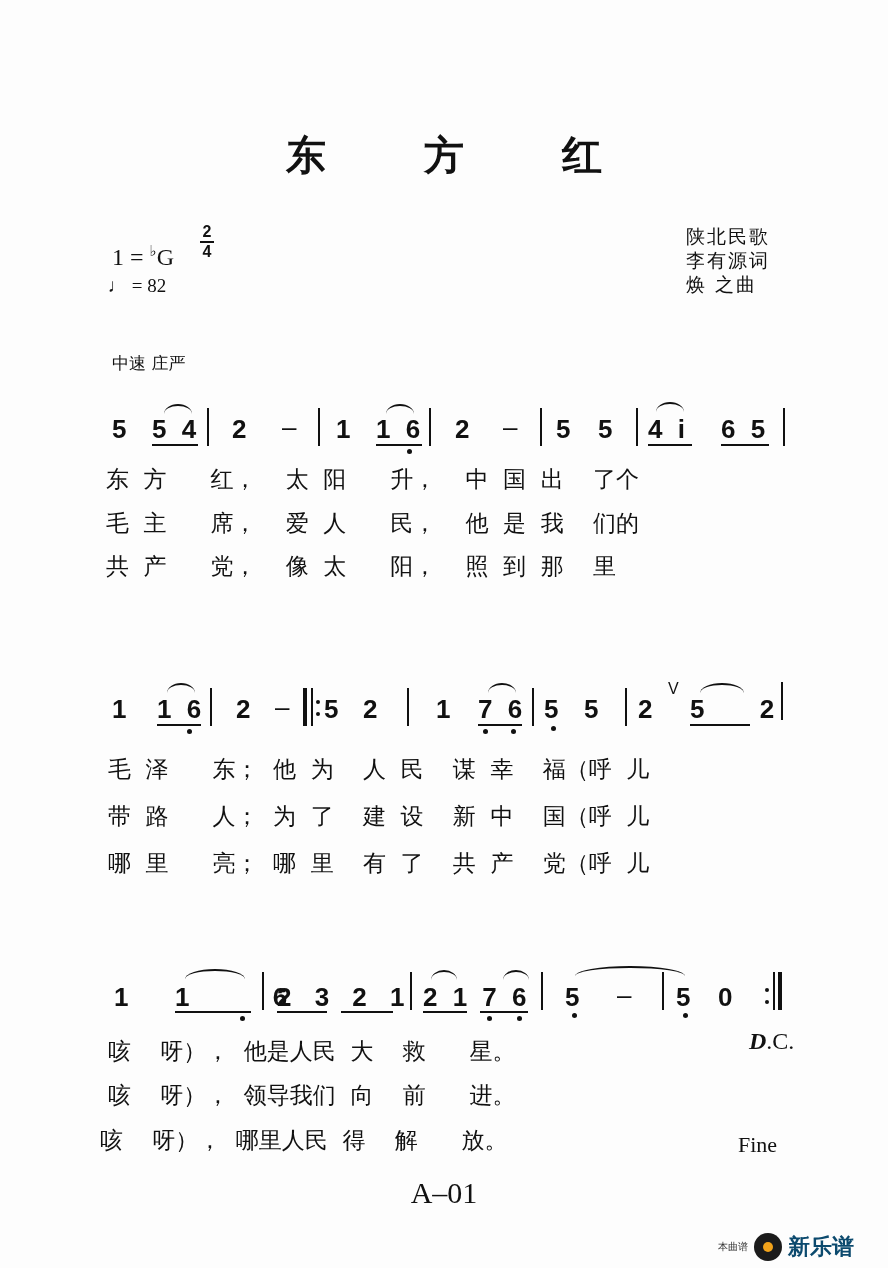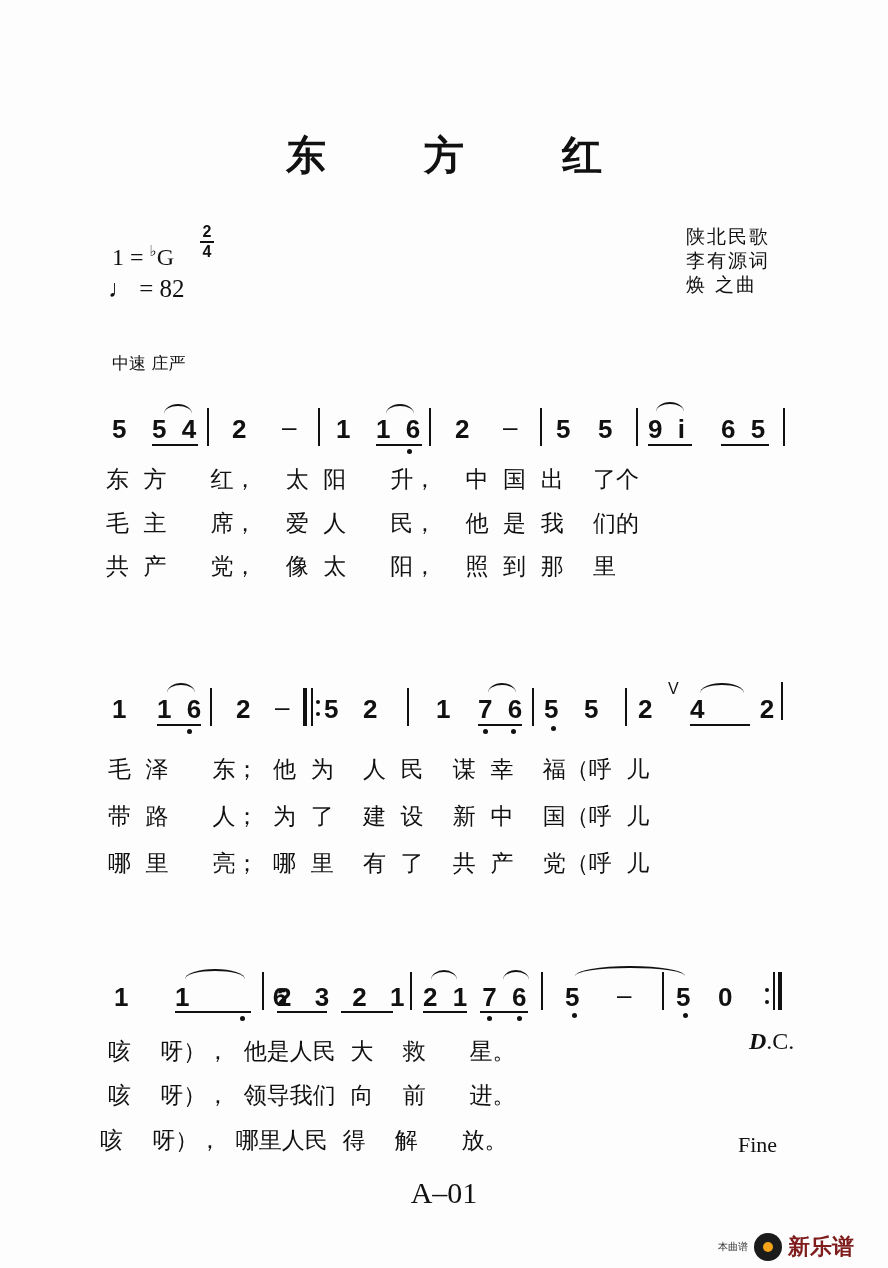--- a/index.html
+++ b/index.html
@@ -4,40 +4,40 @@
 <style>
   html, body { margin:0; padding:0; }
   body { width:888px; height:1268px; background:#fdfdfd; position:relative; overflow:hidden;
          font-family:"DejaVu Sans", sans-serif; color:#111; }
   .abs { position:absolute; }
   .title { left:0; width:888px; top:128px; text-align:center; font-size:40px; font-weight:bold; letter-spacing:42px; text-indent:42px; }
   .key { left:112px; top:226px; font-family:"Liberation Serif", serif; font-size:24px;margin-top:16px; }
   .key sup { font-size:15px; }
   .timesig { left:200px; top:224px; font-family:"Liberation Sans", sans-serif; font-weight:bold; font-size:16px; line-height:16px; text-align:center; }
   .timesig .bar { width:14px; height:2px; background:#111; margin:1px auto; }
-  .tempo { left:108px; top:275px; font-family:"Liberation Serif", serif; font-size:25px; }
+  .tempo { left:108px; top:275px; font-family:"Liberation Serif", serif; font-size:19px; }
   .credits { left:686px; top:224px; font-family:"DejaVu Serif", serif; font-size:19px; line-height:24px; }
   .credits div { letter-spacing:2px; }
   .expr { left:112px; top:352px; font-size:17px; }
   .n { font-family:"Liberation Sans", sans-serif; font-weight:bold; font-size:26px; }
   .barl { width:2px; height:38px; background:#111; }
   .dash { font-family:"Liberation Sans", sans-serif; font-size:26px; }
   .ul { height:2px; background:#111; }
   .dot { width:5px; height:5px; border-radius:50%; background:#111; }
   .slur { border-top:2px solid #111; border-radius:50% 50% 0 0 / 100% 100% 0 0; height:8px; }
   .lyr { font-family:"DejaVu Serif", serif; font-size:23px; letter-spacing:0; white-space:pre; }
   .dc { left:728px; top:1028px; font-family:"Liberation Serif", serif; font-size:24px;margin-left:21px; }
   .dc b { font-style:italic; }
   .fine { left:738px; top:1132px; font-family:"Liberation Serif", serif; font-size:22px; }
   .page { left:0; width:888px; text-align:center; top:1176px; font-family:"Liberation Serif", serif; font-size:30px; }
   .brand { left:718px; top:1232px; display:flex; align-items:center; gap:6px; }
   .brand .small { font-size:10px; color:#333; }
   .brand .disc { width:28px; height:28px; border-radius:50%; background:#1b1b1b; position:relative; }
   .brand .disc::after { content:""; position:absolute; left:9px; top:9px; width:10px; height:10px; border-radius:50%; background:#f2a31b; }
-  .brand .big { font-size:22px; font-weight:bold; color:#7f1d1d; }
+  .brand .big { font-size:22px; font-weight:bold; color:#0c4a6e; }
   .rep { width:4px; height:38px; background:#111; }
   .vmark { font-family:"Liberation Sans", sans-serif; font-size:16px; }
 </style>
 </head>
 <body>
 
 <div class="abs title">东 方 红</div>
 
 <div class="abs key"><span>1 = </span><sup>♭</sup><span>G</span></div>
 <div class="abs timesig">
@@ -69,21 +69,21 @@
   <div class="abs slur" style="left:386px;top:404px;width:28px"></div>
   <div class="abs ul" style="left:376px;top:444px;width:46px"></div>
   <div class="abs dot" style="left:407px;top:449px"></div>
   <div class="abs barl" style="left:429px;top:408px"></div>
   <span class="abs n" style="left:455px;top:414px">2</span>
   <span class="abs dash" style="left:503px;top:412px">–</span>
   <div class="abs barl" style="left:540px;top:408px"></div>
   <span class="abs n" style="left:556px;top:414px">5</span>
   <span class="abs n" style="left:598px;top:414px">5</span>
   <div class="abs barl" style="left:636px;top:408px"></div>
-  <span class="abs n" style="left:648px;top:414px;letter-spacing:4px">9 i</span>
+  <span class="abs n" style="left:648px;top:414px;letter-spacing:4px">4 i</span>
   <div class="abs slur" style="left:656px;top:402px;width:28px"></div>
   <div class="abs ul" style="left:648px;top:444px;width:44px"></div>
   <span class="abs n" style="left:721px;top:414px;letter-spacing:4px">6 5</span>
   <div class="abs ul" style="left:721px;top:444px;width:48px"></div>
   <div class="abs barl" style="left:783px;top:408px"></div>
 </div>
 <div class="abs lyr" style="left:106px;top:464px">东  方      红，    太  阳      升，    中  国  出    了个</div>
 <div class="abs lyr" style="left:106px;top:508px">毛  主      席，    爱  人      民，    他  是  我    们的</div>
 <div class="abs lyr" style="left:106px;top:551px">共  产      党，    像  太      阳，    照  到  那    里</div>
 
@@ -109,21 +109,21 @@
   <div class="abs ul" style="left:478px;top:724px;width:44px"></div>
   <div class="abs dot" style="left:483px;top:729px"></div>
   <div class="abs dot" style="left:511px;top:729px"></div>
   <div class="abs barl" style="left:532px;top:688px"></div>
   <span class="abs n" style="left:544px;top:694px">5</span>
   <div class="abs dot" style="left:551px;top:726px"></div>
   <span class="abs n" style="left:584px;top:694px">5</span>
   <div class="abs barl" style="left:625px;top:688px"></div>
   <span class="abs n" style="left:638px;top:694px">2</span>
   <span class="abs vmark" style="left:668px;top:680px">V</span>
-  <span class="abs n" style="left:690px;top:694px;letter-spacing:24px">4 2</span>
+  <span class="abs n" style="left:690px;top:694px;letter-spacing:24px">5 2</span>
   <div class="abs slur" style="left:700px;top:683px;width:44px"></div>
   <div class="abs ul" style="left:690px;top:724px;width:60px"></div>
   <div class="abs barl" style="left:781px;top:682px"></div>
 </div>
 <div class="abs lyr" style="left:108px;top:754px">毛  泽      东；  他  为    人  民    谋  幸    福（呼  儿</div>
 <div class="abs lyr" style="left:108px;top:801px">带  路      人；  为  了    建  设    新  中    国（呼  儿</div>
 <div class="abs lyr" style="left:108px;top:848px">哪  里      亮；  哪  里    有  了    共  产    党（呼  儿</div>
 
 <div>
   <span class="abs n" style="left:114px;top:982px">1</span>

